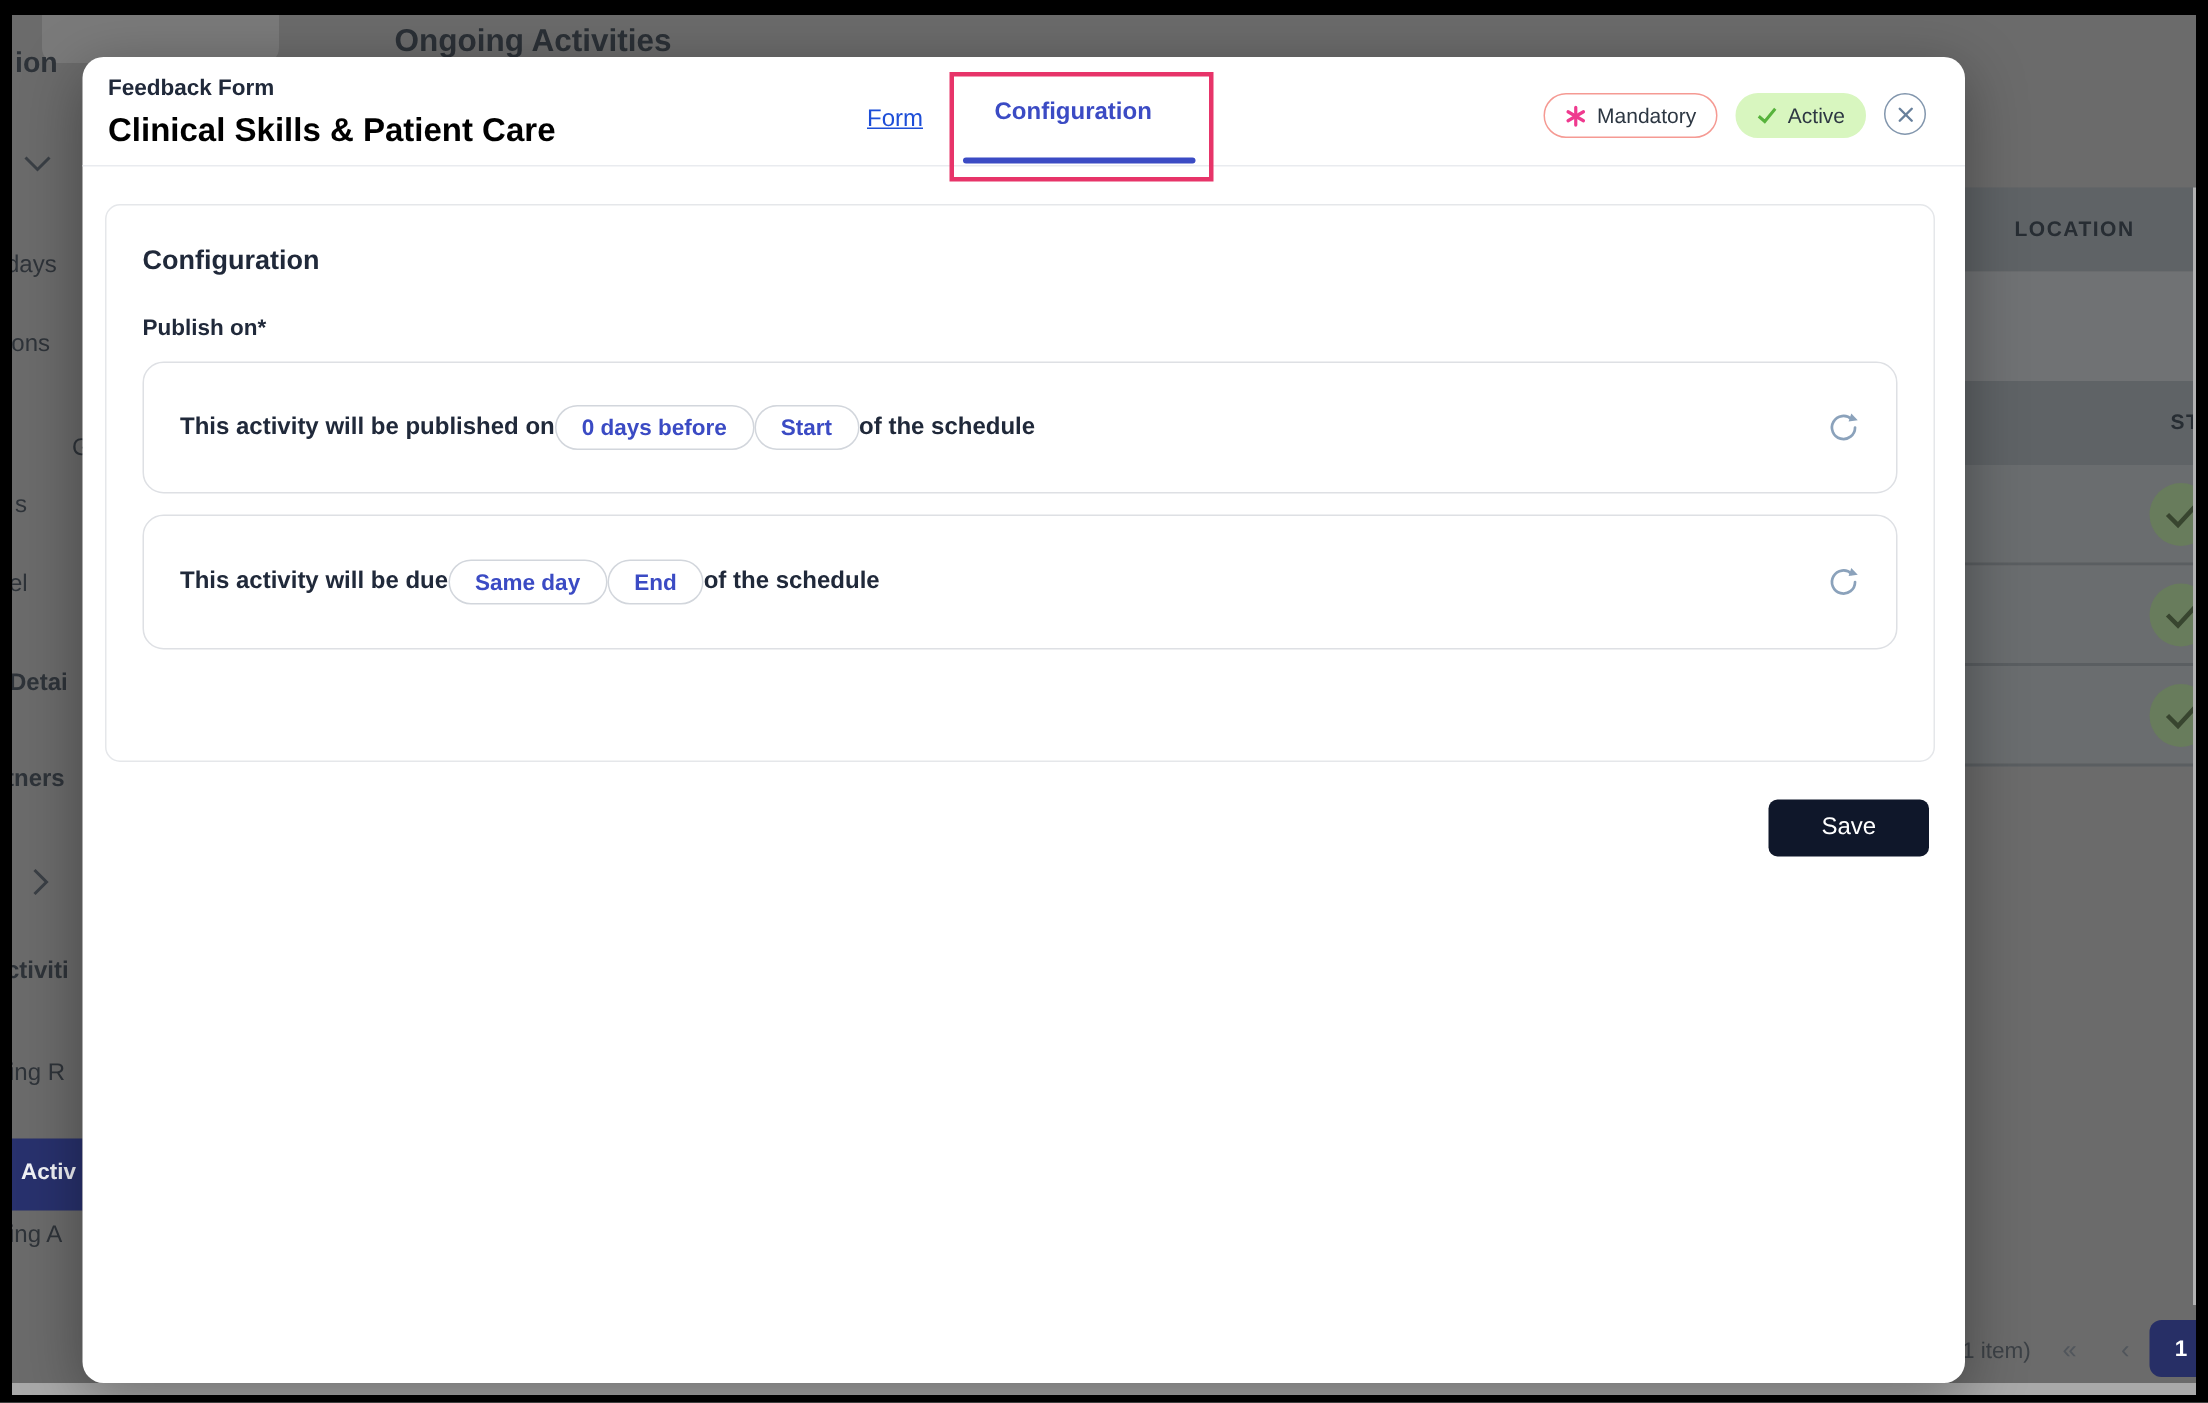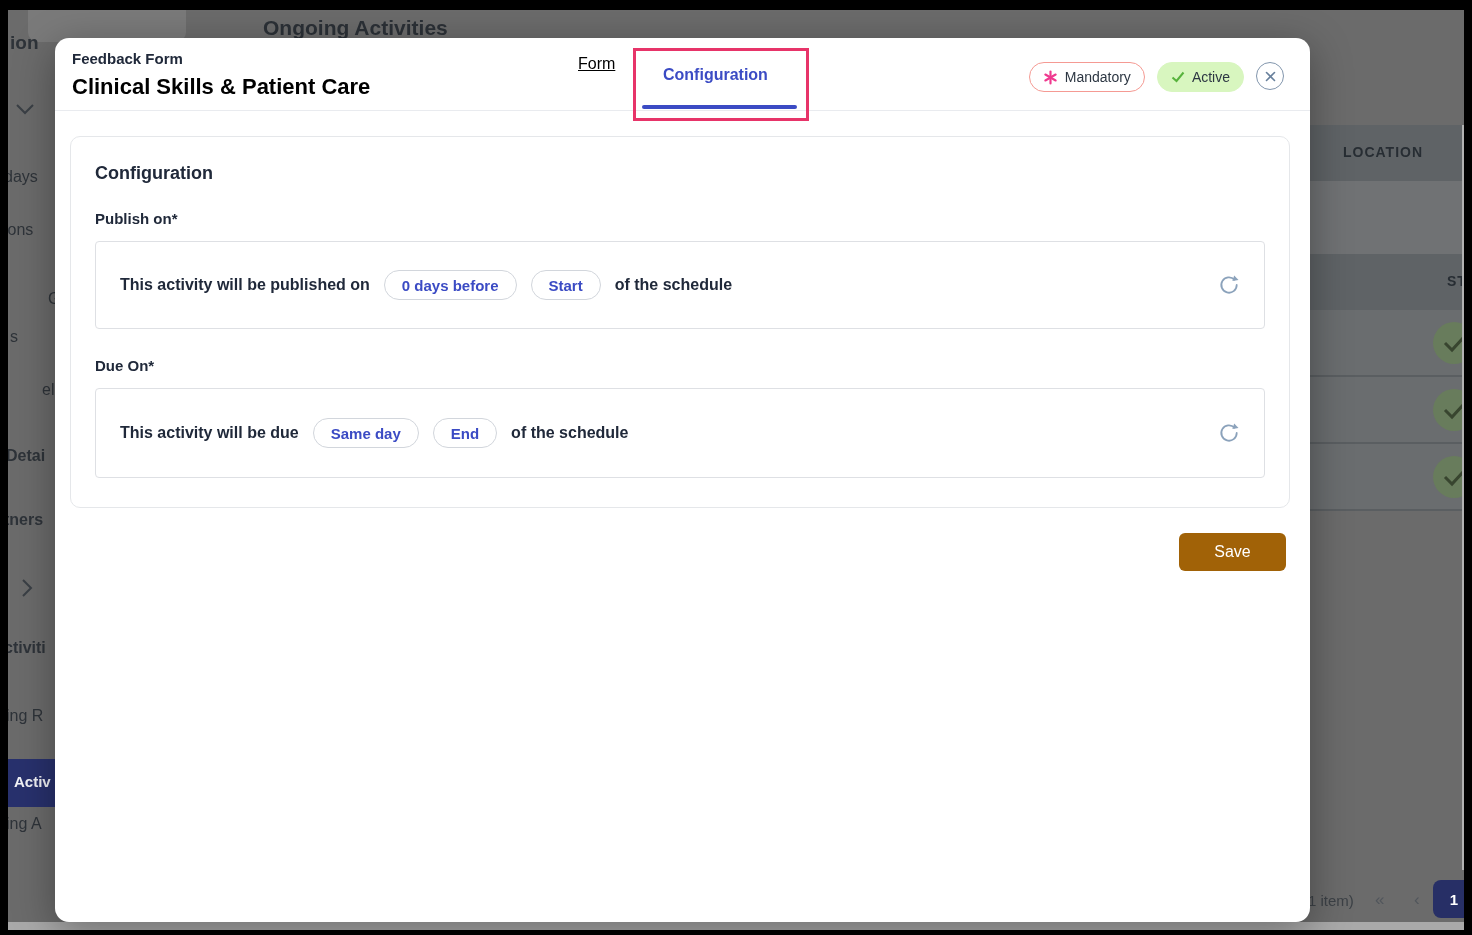--- a/index.html
+++ b/index.html
@@ -39,71 +39,71 @@
               display:flex; align-items:center; justify-content:center; }
 
   
   .modal { left:47px; top:28px; width:1255px; height:884px; background:#ffffff;
            border-radius:14px; box-shadow:0 10px 40px rgba(0,0,0,.35); }
   .m-eyebrow { left:17px; top:12px; font-size:15px; font-weight:700; color:#20293a; }
   .m-title   { left:17px; top:36px; font-size:22px; font-weight:700; color:#000000; }
   .m-header-line { left:0; top:72px; width:1255px; height:1px; background:#e9ebef; }
 
   .tab { font-size:16px; }
-  .tab-form { left:523px; top:17px; color:#000000;text-decoration:underline; }
+  .tab-form { left:523px; top:33px; color:#1d4ed8;text-decoration:underline; }
   .tab-config { left:608px; top:28px; color:#3b4bc4; font-weight:700; }
   .tab-underline { left:587px; top:67px; width:155px; height:4px; background:#3b4bc4;
                    border-radius:2px; }
   .annotation-box { left:578px; top:10px; width:176px; height:73px;
                     border:3px solid #e73469; }
 
   .badges { right:26px; top:24px; display:flex; gap:12px; }
   .chip { display:inline-flex; align-items:center; gap:7px; font-size:14px;
           color:#2d3743; border-radius:16px; padding:6px 13px; background:#fff; }
   .chip-mandatory { border:1.5px solid #f59a93; }
   .chip-active { background:#d8f6bf; border:1.5px solid #d8f6bf; }
   .close-btn { width:28px; height:28px; border:1.5px solid #8296ad; border-radius:50%;
                display:flex; align-items:center; justify-content:center; }
 
   .card { left:15px; top:98px; width:1220px; height:372px; border:1px solid #e5e7ea;
           border-radius:10px; background:#fff; padding:26px 24px; }
   .card-heading { font-size:18px; font-weight:700; color:#20293a; }
   .field-label { font-size:15px; font-weight:700; color:#20293a; }
   .lbl-publish { margin-top:26px; }
   .lbl-due { margin-top:28px; }
-  .rule-box { margin-top:14px; height:88px; border:1px solid #dee0e4; border-radius:4px;
-              display:flex; align-items:center; gap:14px; padding:0 24px; }
+  .rule-box { margin-top:14px; height:88px; border:1px solid #dee0e4; border-radius:14px;
+              display:flex; align-items:center; padding:0 24px; }
   .rule-box.due { height:90px; }
   .rule-text { font-size:16px; font-weight:700; color:#20293a; }
   .pill-btn { display:inline-flex; align-items:center; height:30px; padding:0 17px;
               border:1px solid #d2d6dc; border-radius:16px; background:#fff;
               color:#3b4bc4; font-size:15px; font-weight:700; }
   .refresh { margin-left:auto; display:flex; }
 
-  .save-btn { right:24px; top:495px; width:107px; height:38px; background:#a16207;
+  .save-btn { right:24px; top:495px; width:107px; height:38px; background:#0f172a;
               border:none; border-radius:6px; color:#fff; font-size:16px;
               display:flex; align-items:center; justify-content:center; }
 </style>
 </head>
 <body>
 
 <div class="page">
 
   <div class="abs bg-topleft-tab"></div>
   <div class="abs bg-page-title">Ongoing Activities</div>
 
   <span class="abs sb b" style="left:2px; top:22px; font-size:19px;">ion</span>
   <svg class="abs" style="left:6px; top:92px;" width="22" height="14">
       <polyline points="3,3 11,11 19,3" class="bg-chev"></polyline>
     </svg>
   <span class="abs sb" style="left:-4px; top:158px;">days</span>
   <span class="abs sb" style="left:-4px; top:211px;">ions</span>
   <span class="abs sb" style="left:4px; top:280px;margin-left:36px;">Grou</span>
   <span class="abs sb" style="left:2px; top:318px;">s</span>
-  <span class="abs sb" style="left:-2px; top:371px;margin-left:36px;">el</span>
+  <span class="abs sb" style="left:-2px; top:371px;">el</span>
   <span class="abs sb b" style="left:-2px; top:437px;">Detai</span>
   <span class="abs sb b" style="left:-4px; top:501px;">tners</span>
   <svg class="abs" style="left:12px; top:567px;" width="14" height="22">
       <polyline points="3,3 11,11 3,19" class="bg-chev"></polyline>
     </svg>
   <span class="abs sb b" style="left:-4px; top:629px;">ctiviti</span>
   <span class="abs sb" style="left:-2px; top:697px;">ing R</span>
   <div class="abs sb-active-band">
     <span>Activ</span>
   </div>
@@ -197,21 +197,20 @@
         <button class="pill-btn">Start</button>
         <span class="rule-text">of the schedule</span>
         <span class="refresh">
           <svg width="22" height="22" viewBox="0 0 22 22">
             <path d="M18.7 11a7.7 7.7 0 1 1-2.26-5.45" fill="none" stroke="#8ba2bb" stroke-width="1.8" stroke-linecap="round"></path>
             <path d="M16.2 1.6l4.3 4.5-6.1.9z" fill="#8ba2bb"></path>
           </svg>
         </span>
       </div>
 
-      <div class="field-label lbl-due">Due On*</div>
       <div class="rule-box due">
         <span class="rule-text">This activity will be due</span>
         <button class="pill-btn">Same day</button>
         <button class="pill-btn">End</button>
         <span class="rule-text">of the schedule</span>
         <span class="refresh">
           <svg width="22" height="22" viewBox="0 0 22 22">
             <path d="M18.7 11a7.7 7.7 0 1 1-2.26-5.45" fill="none" stroke="#8ba2bb" stroke-width="1.8" stroke-linecap="round"></path>
             <path d="M16.2 1.6l4.3 4.5-6.1.9z" fill="#8ba2bb"></path>
           </svg>

